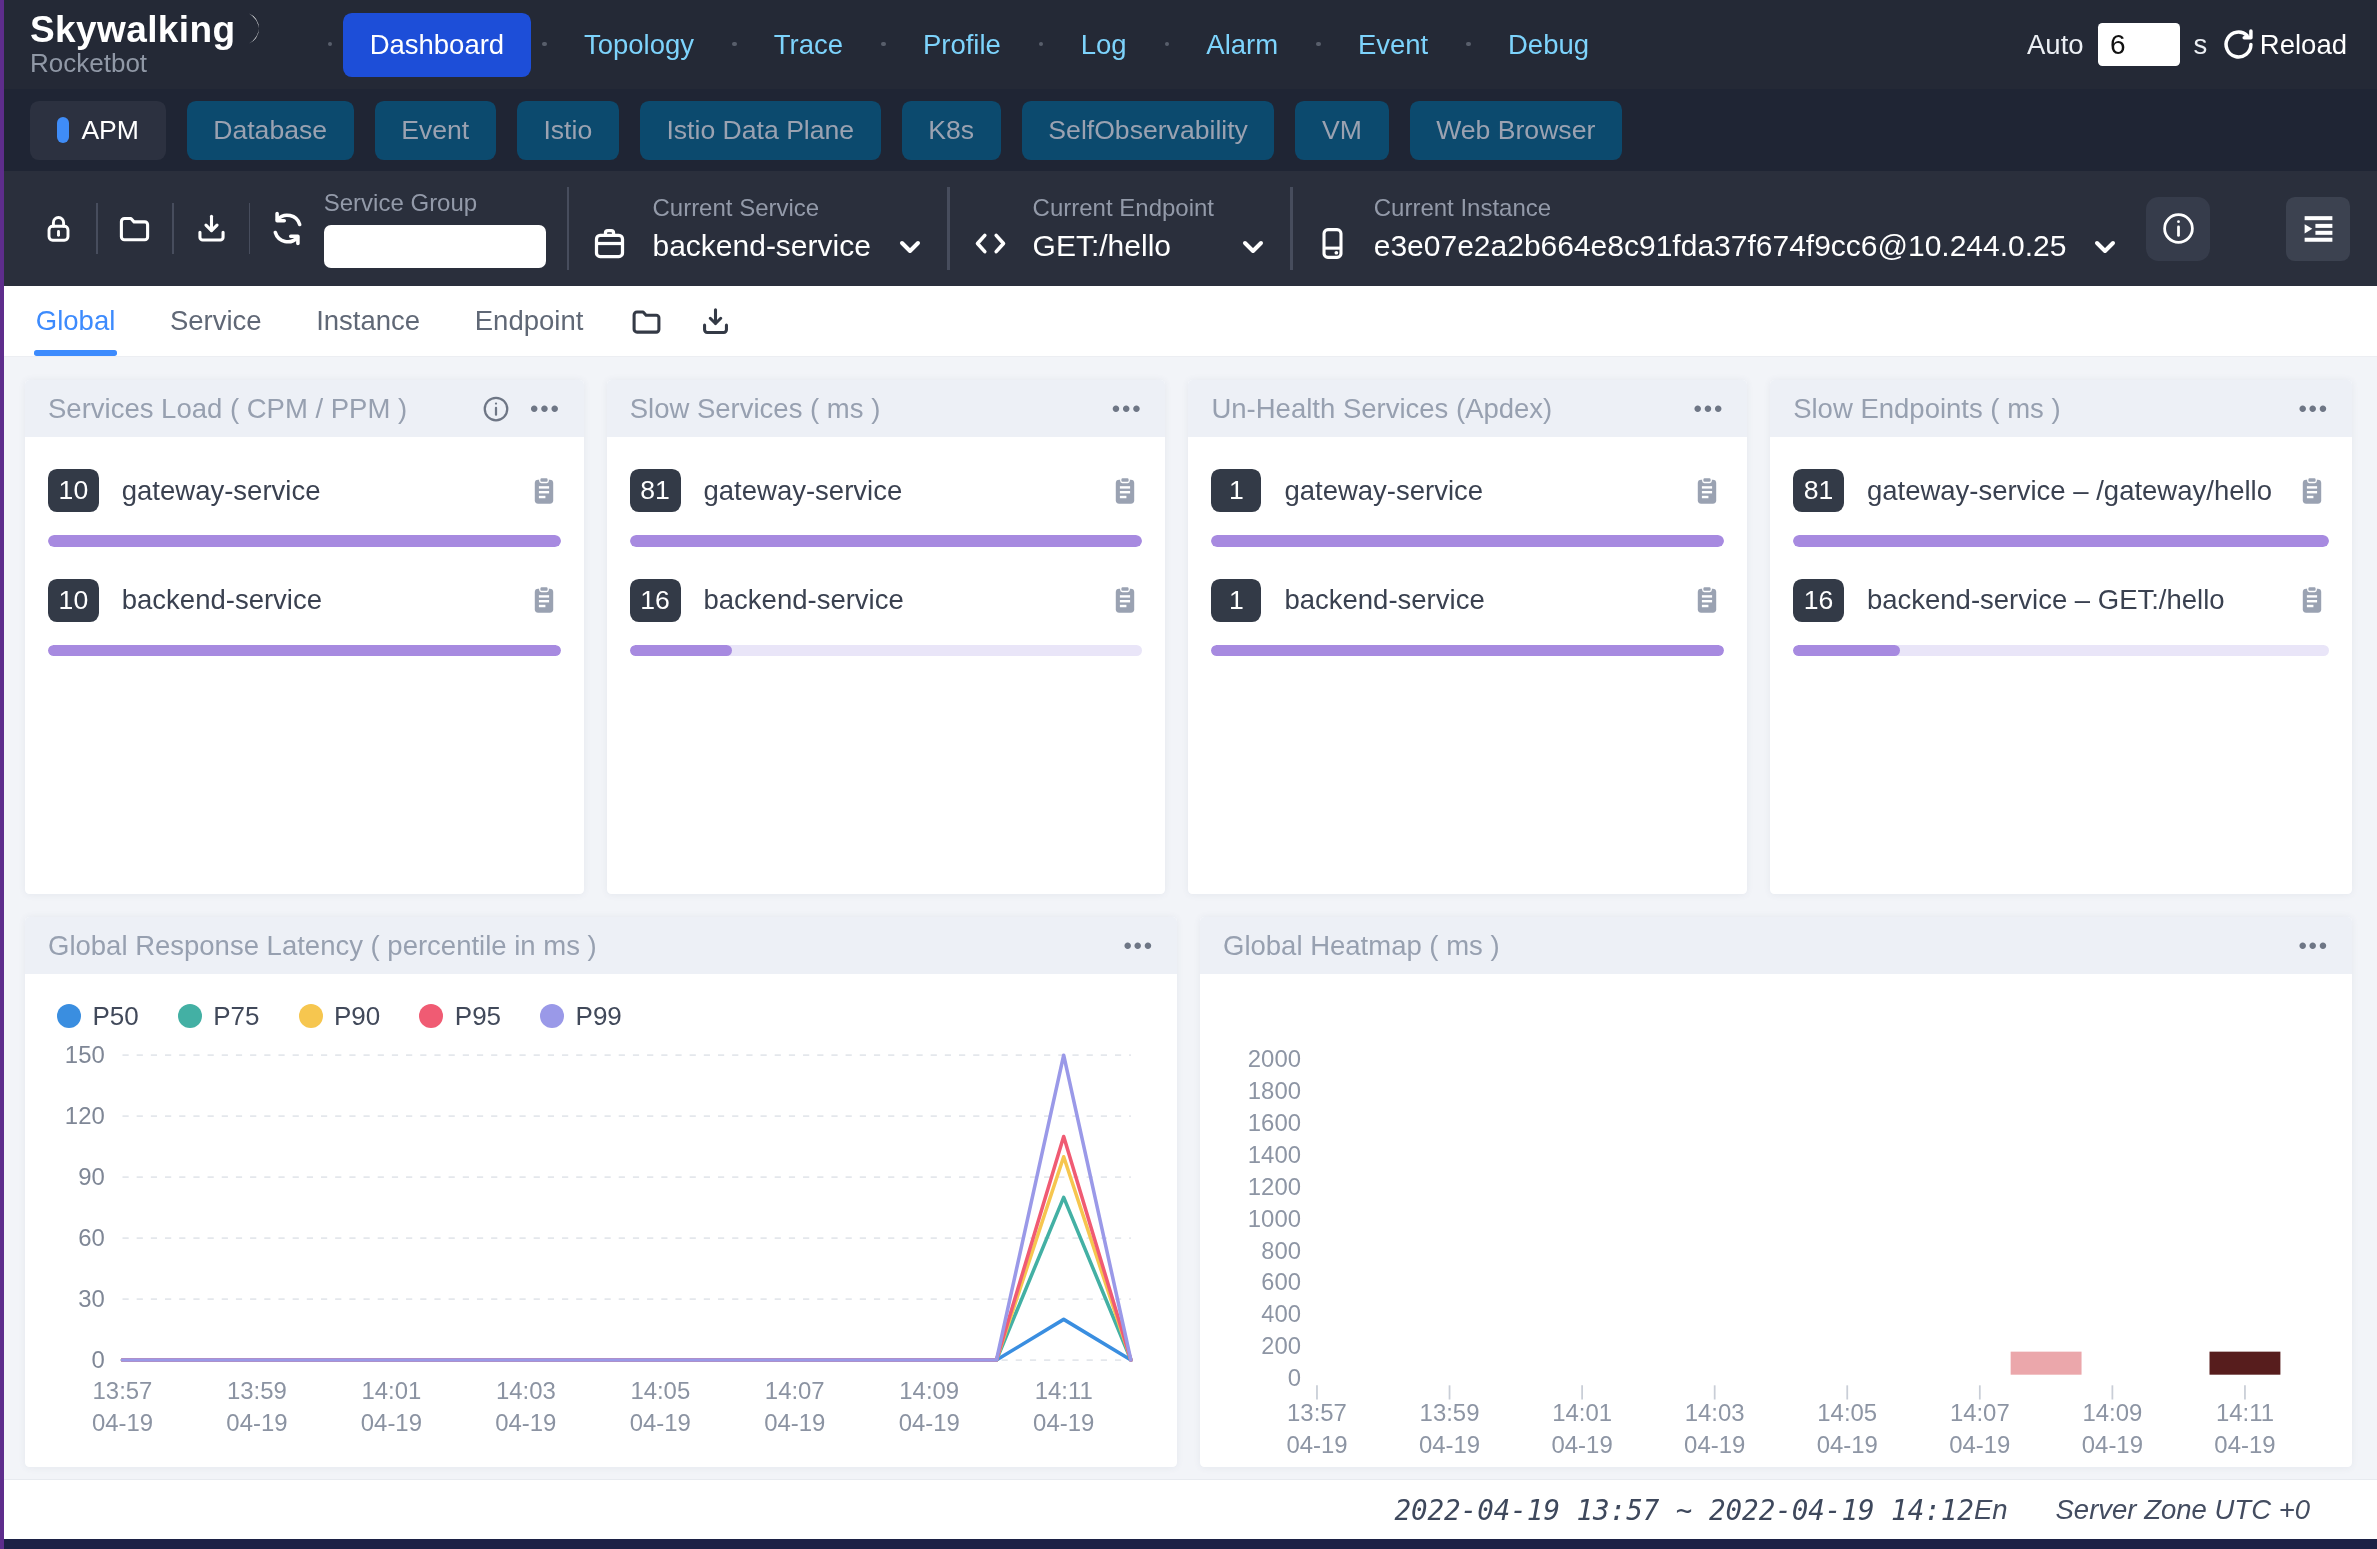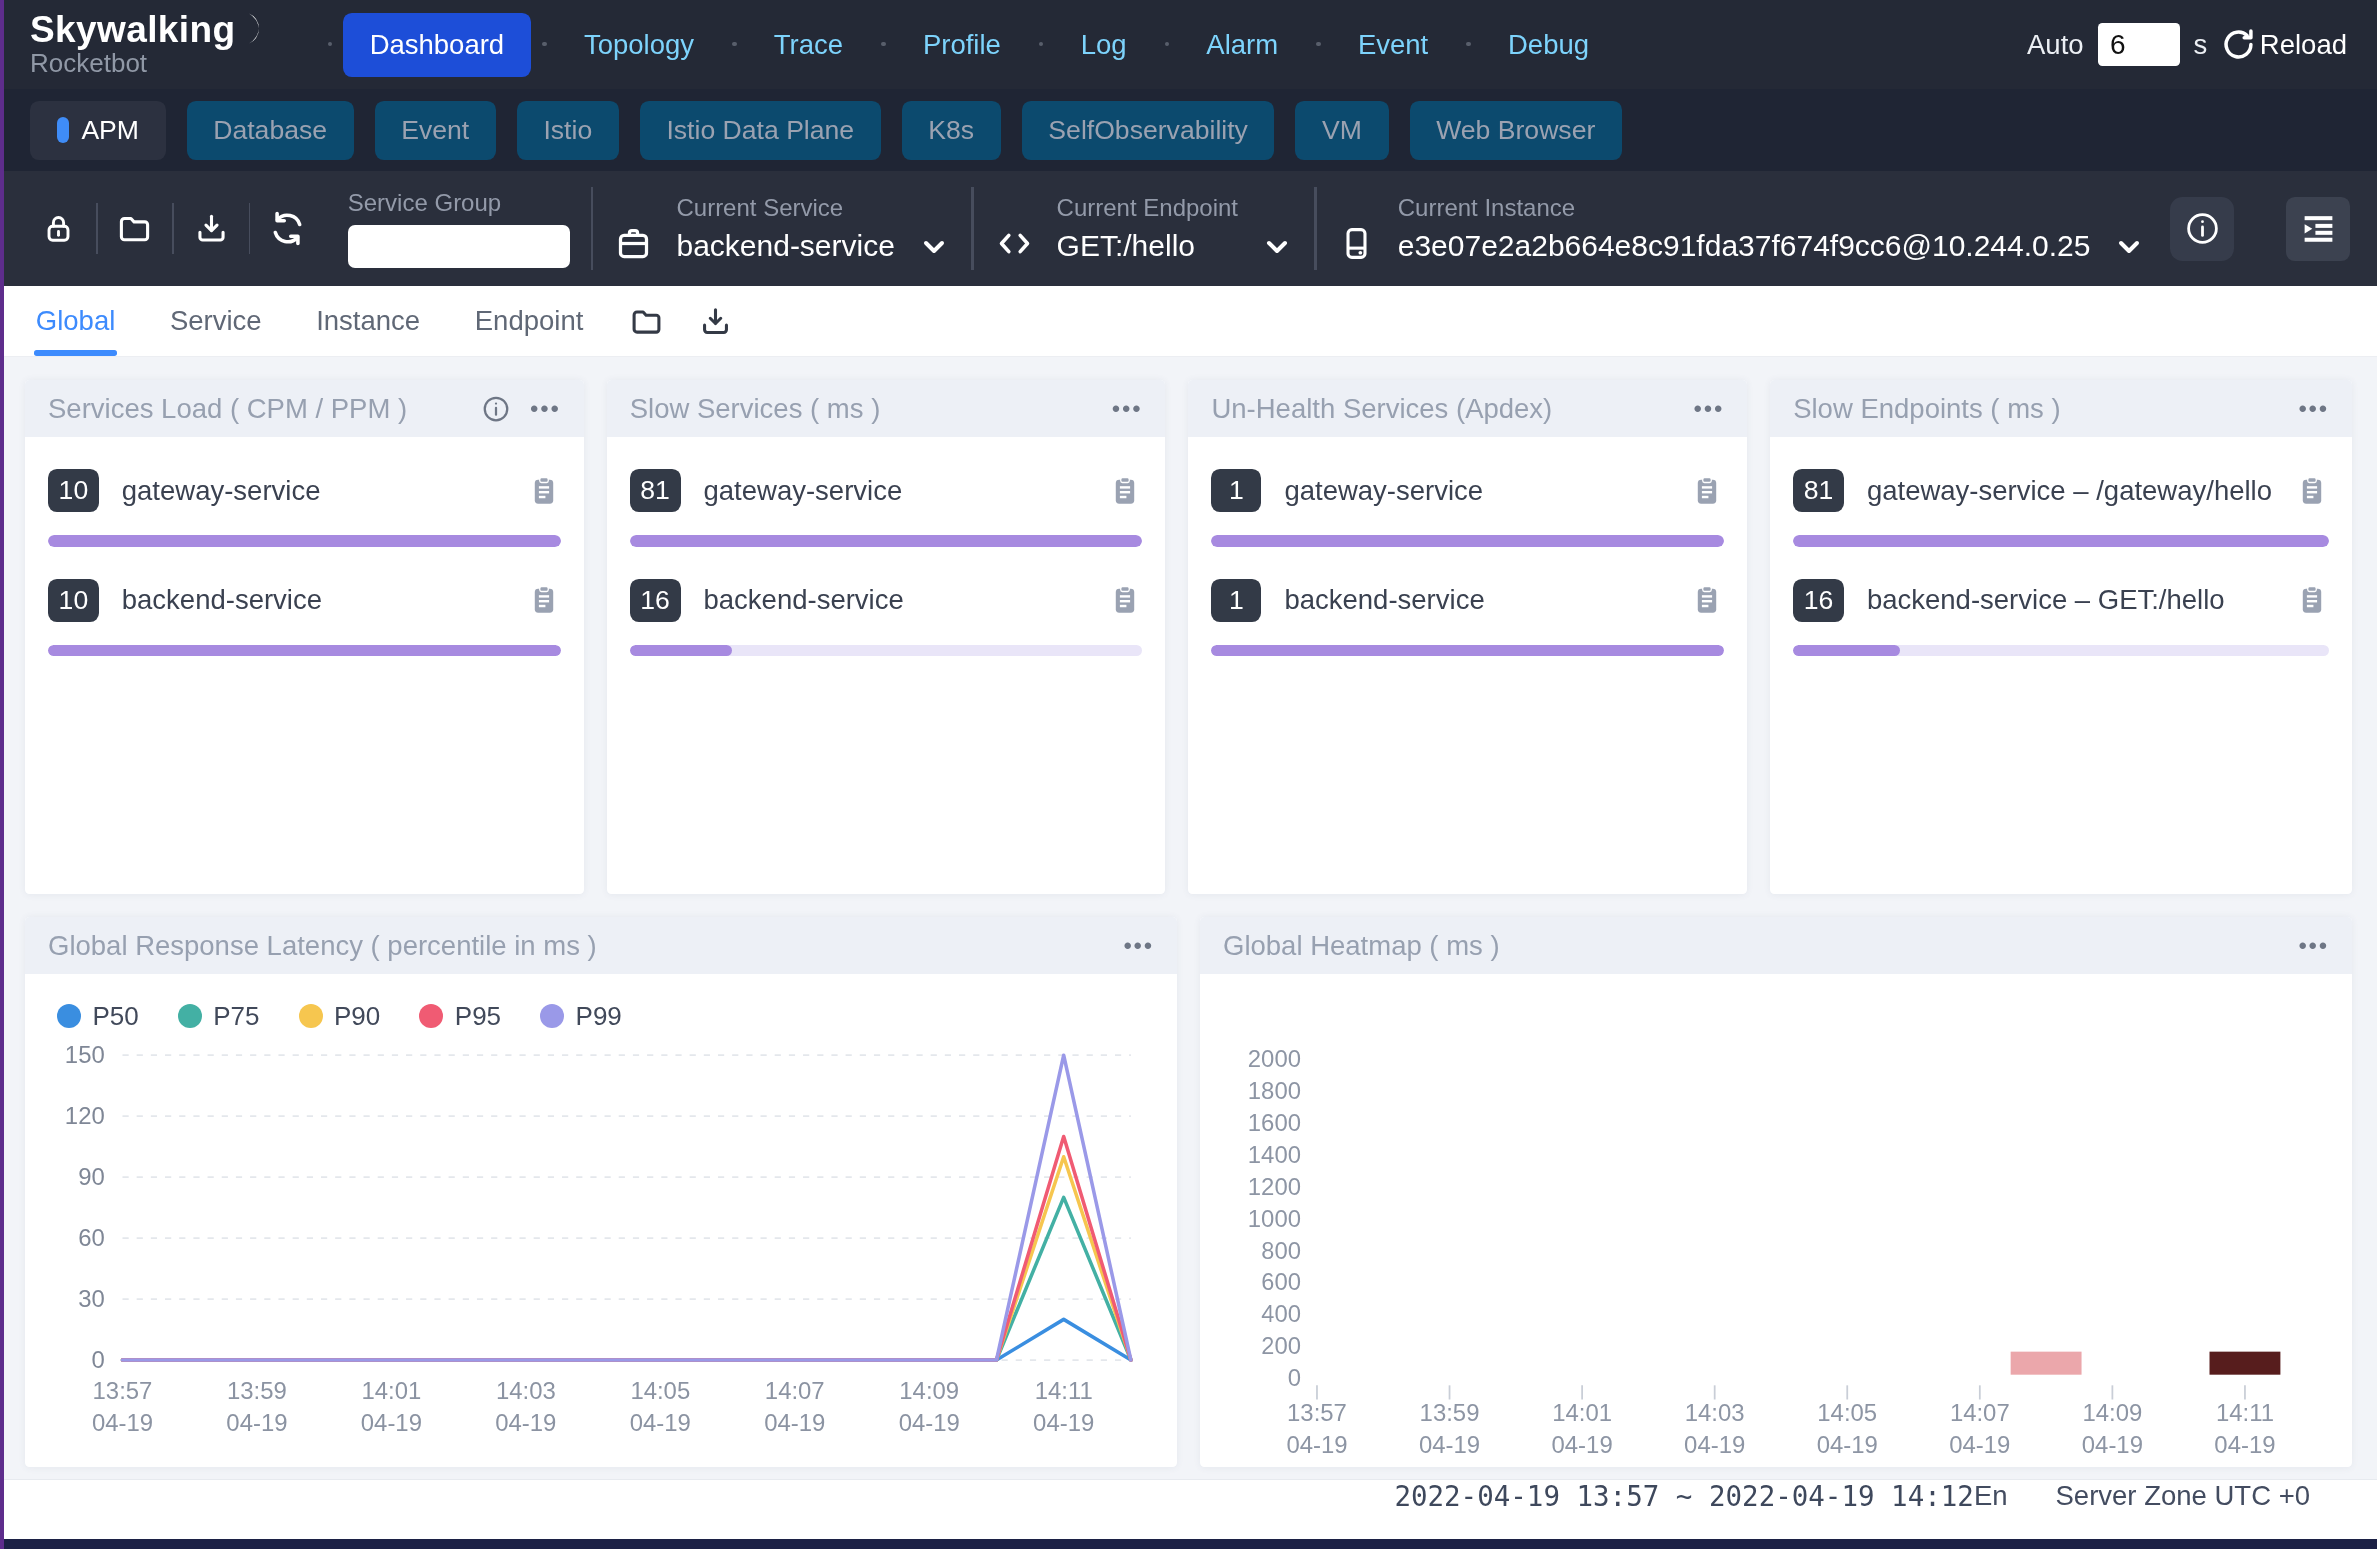--- a/index.html
+++ b/index.html
@@ -31,21 +31,21 @@
   .dash-tabs { height:82px; background:#1f2534; display:flex; align-items:center; padding:0 30px; gap:21px; flex:0 0 auto; }
   .dash-tab { background:#0c4a6e; color:#9ba2b1; font-size:26.6px; padding:14px 26.6px; border-radius:8.9px; display:flex; align-items:center; gap:12.4px; cursor:pointer; white-space:nowrap; }
   .dash-tab.active { background:#2c3140; color:#fff; }
   .apm-pill { width:12.4px; height:26.6px; border-radius:6.2px; background:#3f8cf7; }
 
   
   .filterbar { height:115px; background:#2a2f3c; display:flex; align-items:center; padding:0 26.6px; color:#fff; flex:0 0 auto; }
   .fb-icon-btn { width:64px; height:66px; display:flex; align-items:center; justify-content:center; cursor:pointer; }
   .fb-sep { width:1.8px; height:51px; background:#474d5d; margin:0 5.3px; }
   .fb-divider { width:2.7px; height:83px; background:#474d5d; margin:0 21px; }
-  .fb-field { display:flex; flex-direction:column; gap:8.9px; margin-left:28px; }
+  .fb-field { display:flex; flex-direction:column; gap:8.9px; margin-left:4px; }
   .fb-label { font-size:24px; color:#939aa9; }
   .fb-input { width:222px; height:43px; border-radius:7px; border:none; background:#fff; }
   .fb-select { display:flex; align-items:flex-end; gap:23px; cursor:pointer; }
   .fb-sel-text { display:flex; flex-direction:column; gap:7px; }
   .fb-value { font-size:30px; color:#fff; white-space:nowrap; }
   .info-btn { width:64px; height:64px; border-radius:12.4px; background:#363c4b; display:flex; align-items:center; justify-content:center; margin-left:25px; cursor:pointer; }
   .fb-spacer { flex:1; }
   .collapse-btn { width:64px; height:64px; border-radius:8.9px; background:#3c4250; display:flex; align-items:center; justify-content:center; cursor:pointer; }
 
   
@@ -74,21 +74,21 @@
   .sbar-fill { height:100%; border-radius:6.2px; background:#a78ae0; }
 
   .charts-row { display:flex; gap:23px; }
   .chart-card { height:550px; }
   .legend { display:flex; gap:39px; padding:26.6px 32px 0; }
   .legend-item { display:flex; align-items:center; gap:11.5px; font-size:26px; color:#41495a;text-align:right; }
   .legend-dot { width:24px; height:24px; border-radius:50%; }
   svg.chart { display:block; }
 
   
-  .footer { height:60px; background:#fff; border-top:1.8px solid #e7eaef; display:flex; justify-content:flex-end; padding:0 67px; flex:0 0 auto; }
+  .footer { height:60px; background:#fff; border-top:1.8px solid #e7eaef; display:flex; align-items:center; justify-content:flex-end; padding:0 67px; flex:0 0 auto;font-style:italic; }
   .time-range { font-family:"DejaVu Sans Mono", monospace; color:#3e485c; font-size:27.5px; cursor:pointer; }
   .lang { color:#434c60; font-size:27.5px; cursor:pointer; }
   .zone { color:#434c60; font-size:27.5px; margin-left:48px; cursor:pointer; }
 </style>
 </head>
 <body>
 
 <div class="left-strip"></div>
 
 <header class="topnav">

